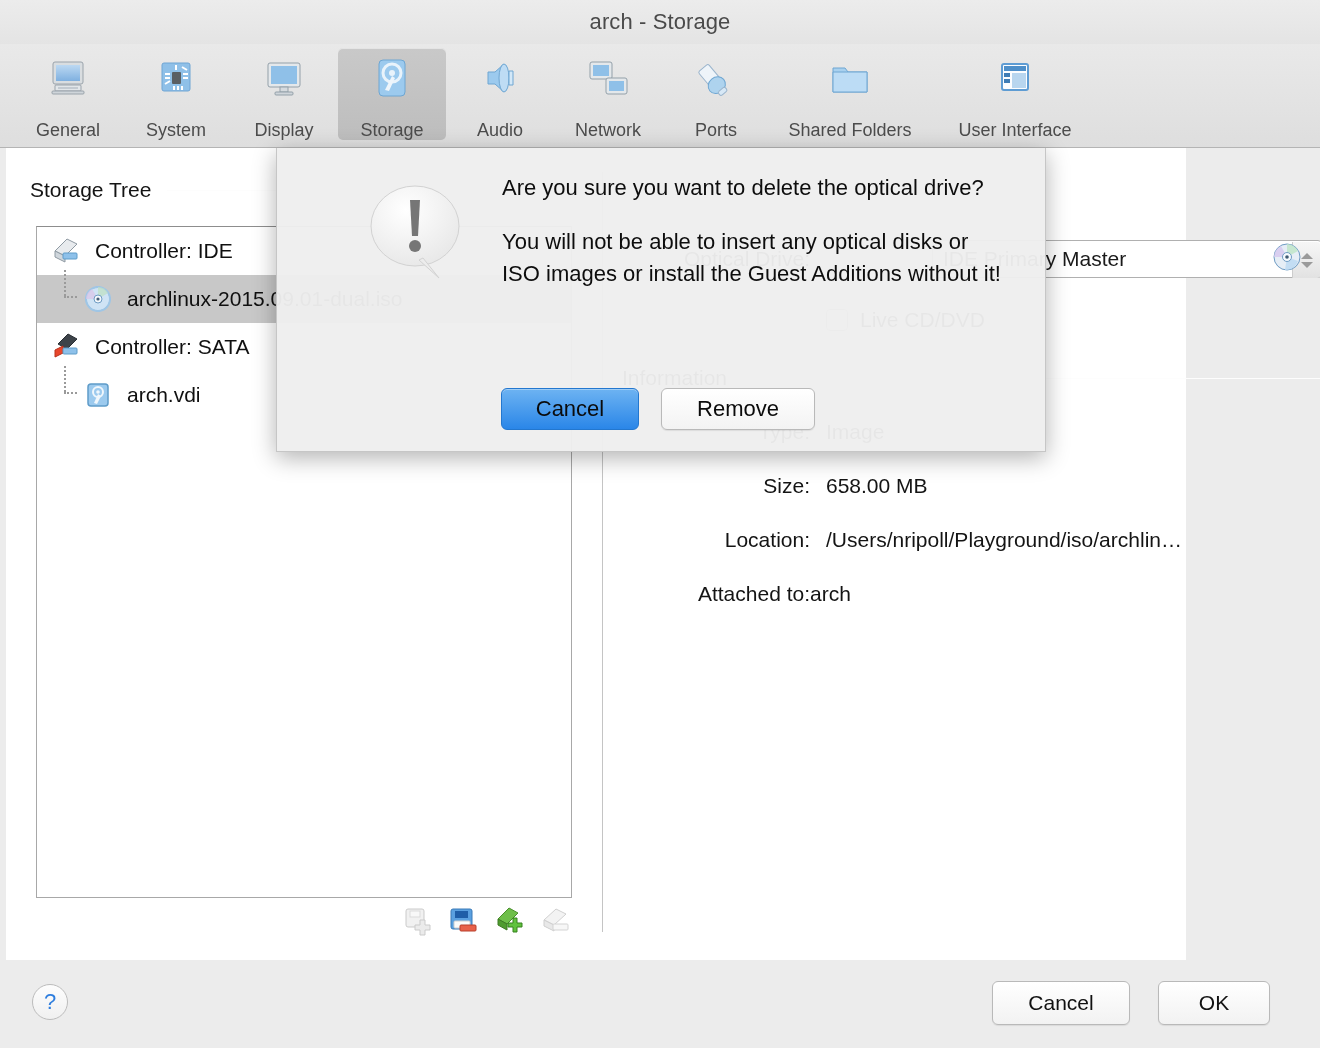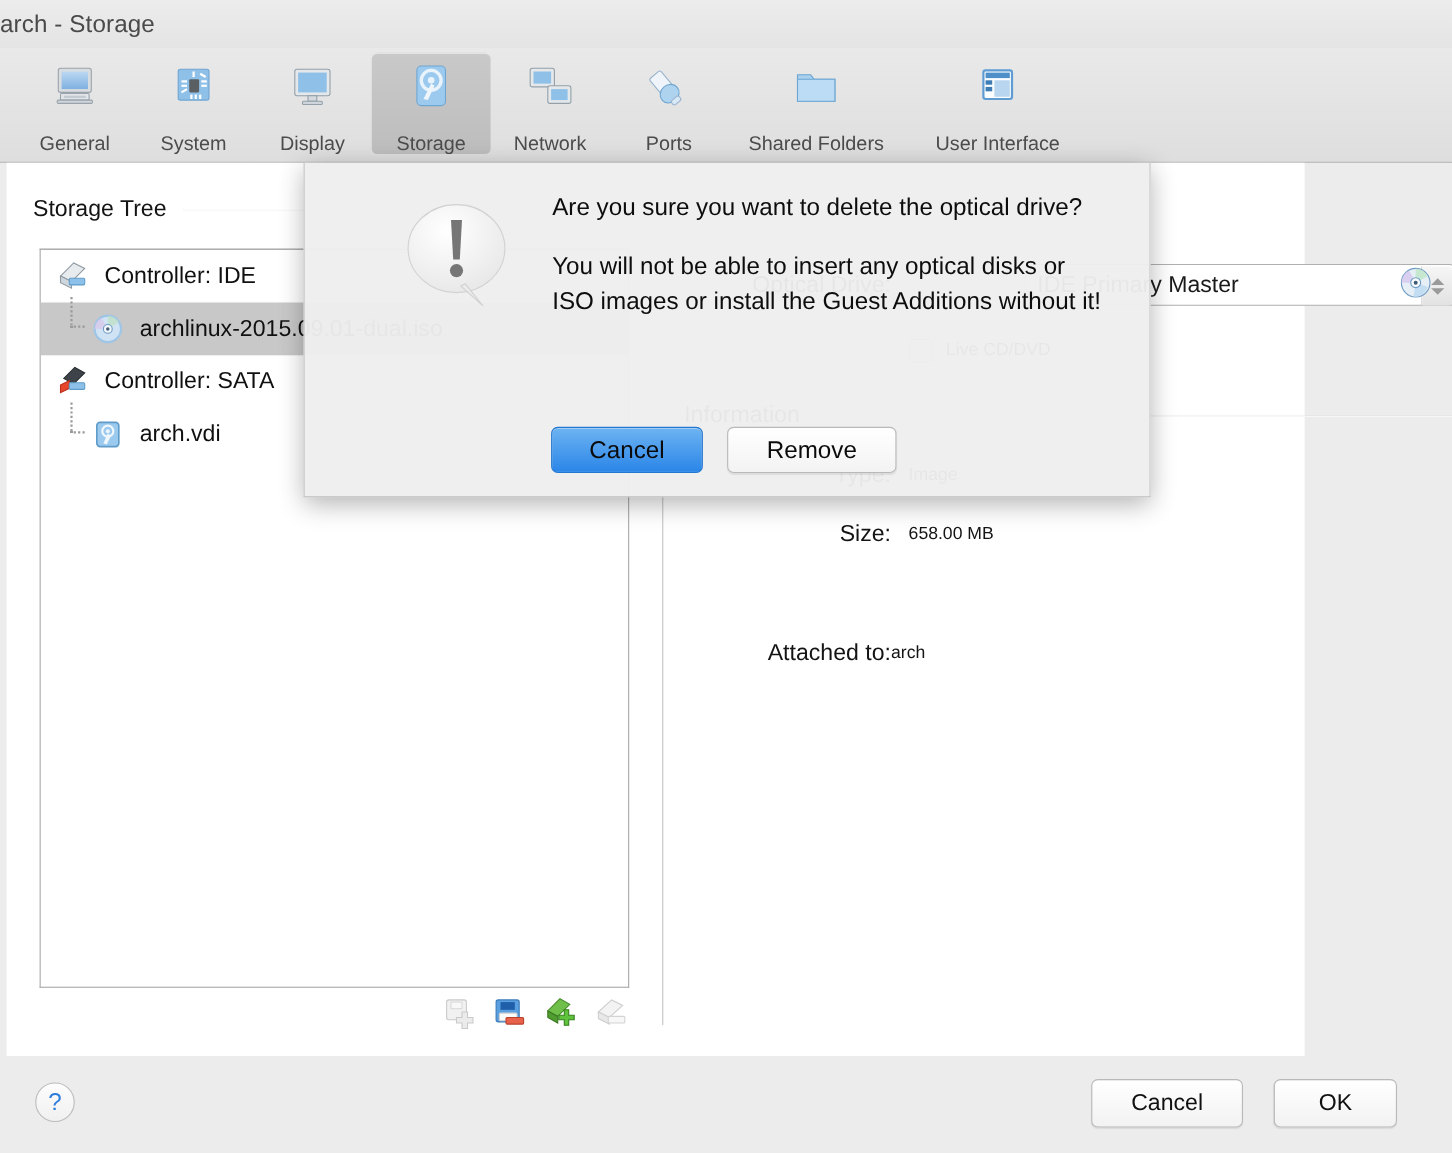--- a/index.html
+++ b/index.html
@@ -21,21 +21,21 @@
   }
 
   
   #titlebar {
     position: absolute;
     left: 0; top: 0;
     width: 1320px; height: 44px;
     background: linear-gradient(#ececec, #e4e4e4);
     display: flex;
     align-items: center;
-    justify-content: flex-start;
+    justify-content: center;
   }
   #titlebar .title {
     font-size: 22px;
     color: #4a4a4a;
     letter-spacing: .1px;
   }
 
   
   #toolbar {
     position: absolute;
@@ -183,21 +183,21 @@
     align-items: center;
     justify-content: space-between;
   }
   .attr-label {
     font-size: 21px;
     color: #141414;
     text-align: right;
     white-space: nowrap;
   }
   .attr-value {
-    font-size: 16px;
+    font-size: 21px;
     color: #141414;
     white-space: nowrap;
   }
 
   #optical-row { left: 0px; top: 92px; width: 700px; }
   #optical-row .attr-label { width: 188px; margin-right: 16px; }
   #combo {
     position: relative;
     width: 390px; height: 38px;
     background: #fff;
@@ -421,20 +421,30 @@
         <svg width="48" height="48" viewBox="0 0 48 48">
           <rect x="11" y="6" width="26" height="36" rx="4" fill="#9ccaee" stroke="#6ea6d2"></rect>
           <circle cx="24" cy="19" r="9" fill="none" stroke="#e9f3fb" stroke-width="3"></circle>
           <circle cx="24" cy="19" r="3" fill="#e9f3fb"></circle>
           <path d="M24 22 L17 36 L21 37 L27 24 Z" fill="#eef5fb"></path>
         </svg>
       </span>
       <span class="tb-label">Storage</span>
     </div>
 
+    <div class="tb-item">
+      <span class="tb-ico">
+        <svg width="48" height="48" viewBox="0 0 48 48">
+          <path d="M12 18 h7 l9 -8 v28 l-9 -8 h-7 z" fill="#9ccaee" stroke="#6ea6d2"></path>
+          <ellipse cx="28" cy="24" rx="5" ry="14" fill="#bedcf4" stroke="#6ea6d2"></ellipse>
+          <path d="M33 17 h4 v14 h-4 z" fill="#d3e8f8" stroke="#6ea6d2"></path>
+        </svg>
+      </span>
+      <span class="tb-label">Audio</span>
+    </div>
 
     <div class="tb-item">
       <span class="tb-ico">
         <svg width="48" height="48" viewBox="0 0 48 48">
           <rect x="6" y="8" width="22" height="17" rx="2" fill="#e4e8eb" stroke="#93a0a9"></rect>
           <rect x="9" y="11" width="16" height="11" fill="#8fc0e8"></rect>
           <rect x="22" y="24" width="21" height="16" rx="2" fill="#e4e8eb" stroke="#93a0a9"></rect>
           <rect x="25" y="27" width="15" height="10" fill="#8fc0e8"></rect>
         </svg>
       </span>
@@ -611,20 +621,24 @@
       <div class="attr-row" id="type-row">
         <span class="attr-label">Type:</span>
         <span class="attr-value">Image</span>
       </div>
 
       <div class="attr-row" id="size-row">
         <span class="attr-label">Size:</span>
         <span class="attr-value">658.00 MB</span>
       </div>
 
+      <div class="attr-row" id="location-row">
+        <span class="attr-label">Location:</span>
+        <span class="attr-value">/Users/nripoll/Playground/iso/archlin…</span>
+      </div>
 
       <div class="attr-row" id="attached-row">
         <span class="attr-label">Attached to:</span>
         <span class="attr-value">arch</span>
       </div>
 
     </div>
   </div>
 
   <div id="bottombar"></div>

